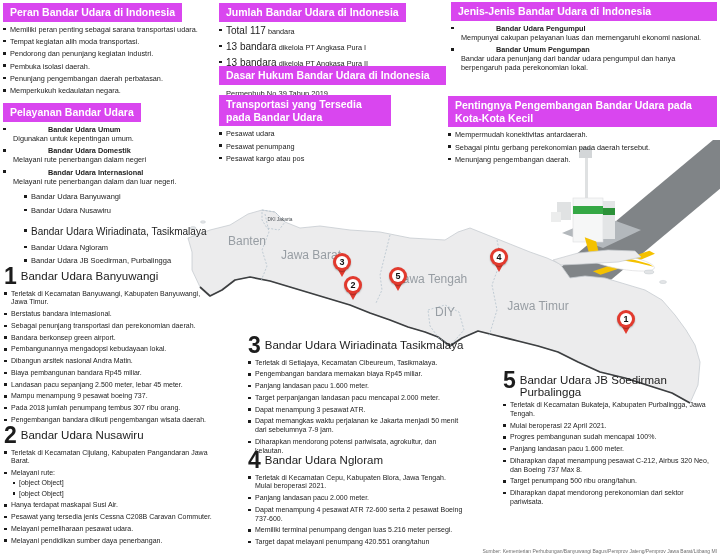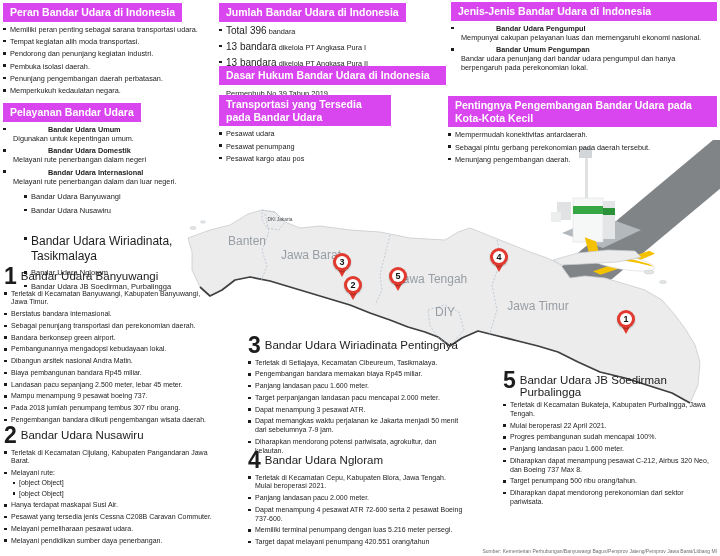--- a/index.html
+++ b/index.html
@@ -154,31 +154,31 @@
       <span class="name">Bandar Udara Internasional</span>
       <div class="desc">Melayani rute penerbangan dalam dan luar negeri.</div>
     </div>
     </div>
 </div>
 
 <div class="sec" style="left:18px;top:188px;width:198px">
   <div class="items" style="padding-left:6px">
       <div class="bi" style="margin-top:4.2px;font-size:7.5px">Bandar Udara Banyuwangi</div>
       <div class="bi" style="margin-top:4.2px;font-size:7.5px">Bandar Udara Nusawiru</div>
-      <div class="bi" style="margin-top:19px;font-size:12px">Bandar Udara Wiriadinata, Tasikmalaya</div>
+      <div class="bi" style="margin-top:11px;font-size:10px">Bandar Udara Wiriadinata, Tasikmalaya</div>
       <div class="bi" style="margin-top:4.2px;font-size:7.5px">Bandar Udara Ngloram</div>
       <div class="bi" style="margin-top:4.2px;font-size:7.5px">Bandar Udara JB Soedirman, Purbalingga</div>
     </div>
 </div>
 
 <div class="sec" style="left:219px;top:2px;width:227px">
   <div class="hdr">Jumlah Bandar Udara di Indonesia</div>
   <div class="items jumlah-items">
       <div class="bi">
-      <span class="big">Total 396</span> <span>bandara</span>
+      <span class="big">Total 117</span> <span>bandara</span>
     </div>
       <div class="bi">
       <span class="big">13 bandara</span> <span>dikelola PT Angkasa Pura I</span>
     </div>
       <div class="bi">
       <span class="big">13 bandara</span> <span>dikelola PT Angkasa Pura II</span>
     </div>
       <div class="bi">
       <span class="big"></span> <span>Sisanya dikelola UPT Ditjen Perhubungan Udara</span>
     </div>
@@ -274,21 +274,21 @@
       <div class="bi">
       <span>Melayani pendidikan sumber daya penerbangan.</span>
       <div class="sublist"></div>
     </div>
     </div>
 </div>
 
 <div class="ap" style="left:248px;top:336px;width:216px">
   <div class="ap-head">
     <span class="ap-num">3</span>
-    <span class="ap-name">Bandar Udara Wiriadinata Pentingnya</span>
+    <span class="ap-name">Bandar Udara Wiriadinata Tasikmalaya</span>
   </div>
   <div class="items">
       <div class="bi"><span>Terletak di Setiajaya, Kecamatan Cibeureum, Tasikmalaya.</span></div>
       <div class="bi"><span>Pengembangan bandara memakan biaya Rp45 miliar.</span></div>
       <div class="bi"><span>Panjang landasan pacu 1.600 meter.</span></div>
       <div class="bi"><span>Target perpanjangan landasan pacu mencapai 2.000 meter.</span></div>
       <div class="bi"><span>Dapat menampung 3 pesawat ATR.</span></div>
       <div class="bi"><span>Dapat memangkas waktu perjalanan ke Jakarta menjadi 50 menit dari sebelumnya 7-9 jam.</span></div>
       <div class="bi"><span>Diharapkan mendorong potensi pariwisata, agrokultur, dan kelautan.</span></div>
     </div>

